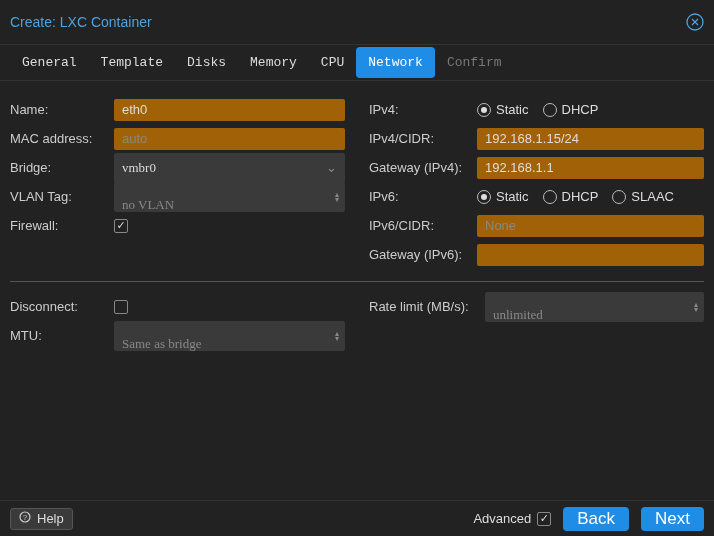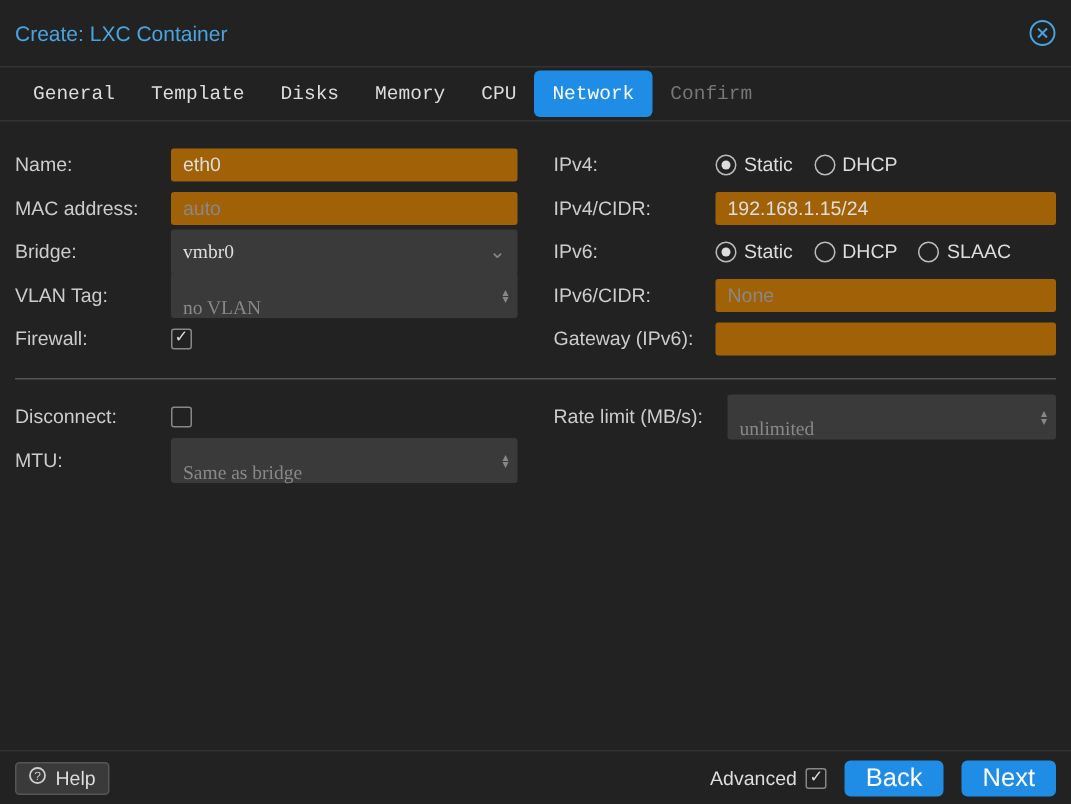--- a/index.html
+++ b/index.html
@@ -239,20 +239,24 @@
             </span>
           <span class="radio">
               <span class="dot"></span>
               <span class="rlabel">DHCP</span>
             </span>
         </div>
       </div>
       <div class="row">
         <span class="label">IPv4/CIDR:</span>
         <input class="field" value="192.168.1.15/24" style="">
+      </div>
+      <div class="row">
+        <span class="label">Gateway (IPv4):</span>
+        <input class="field" value="192.168.1.1" style="">
       </div>
       <div class="row">
         <span class="label">IPv6:</span>
         <div class="radios">
           <span class="radio">
               <span class="dot sel"></span>
               <span class="rlabel">Static</span>
             </span>
           <span class="radio">
               <span class="dot"></span>

